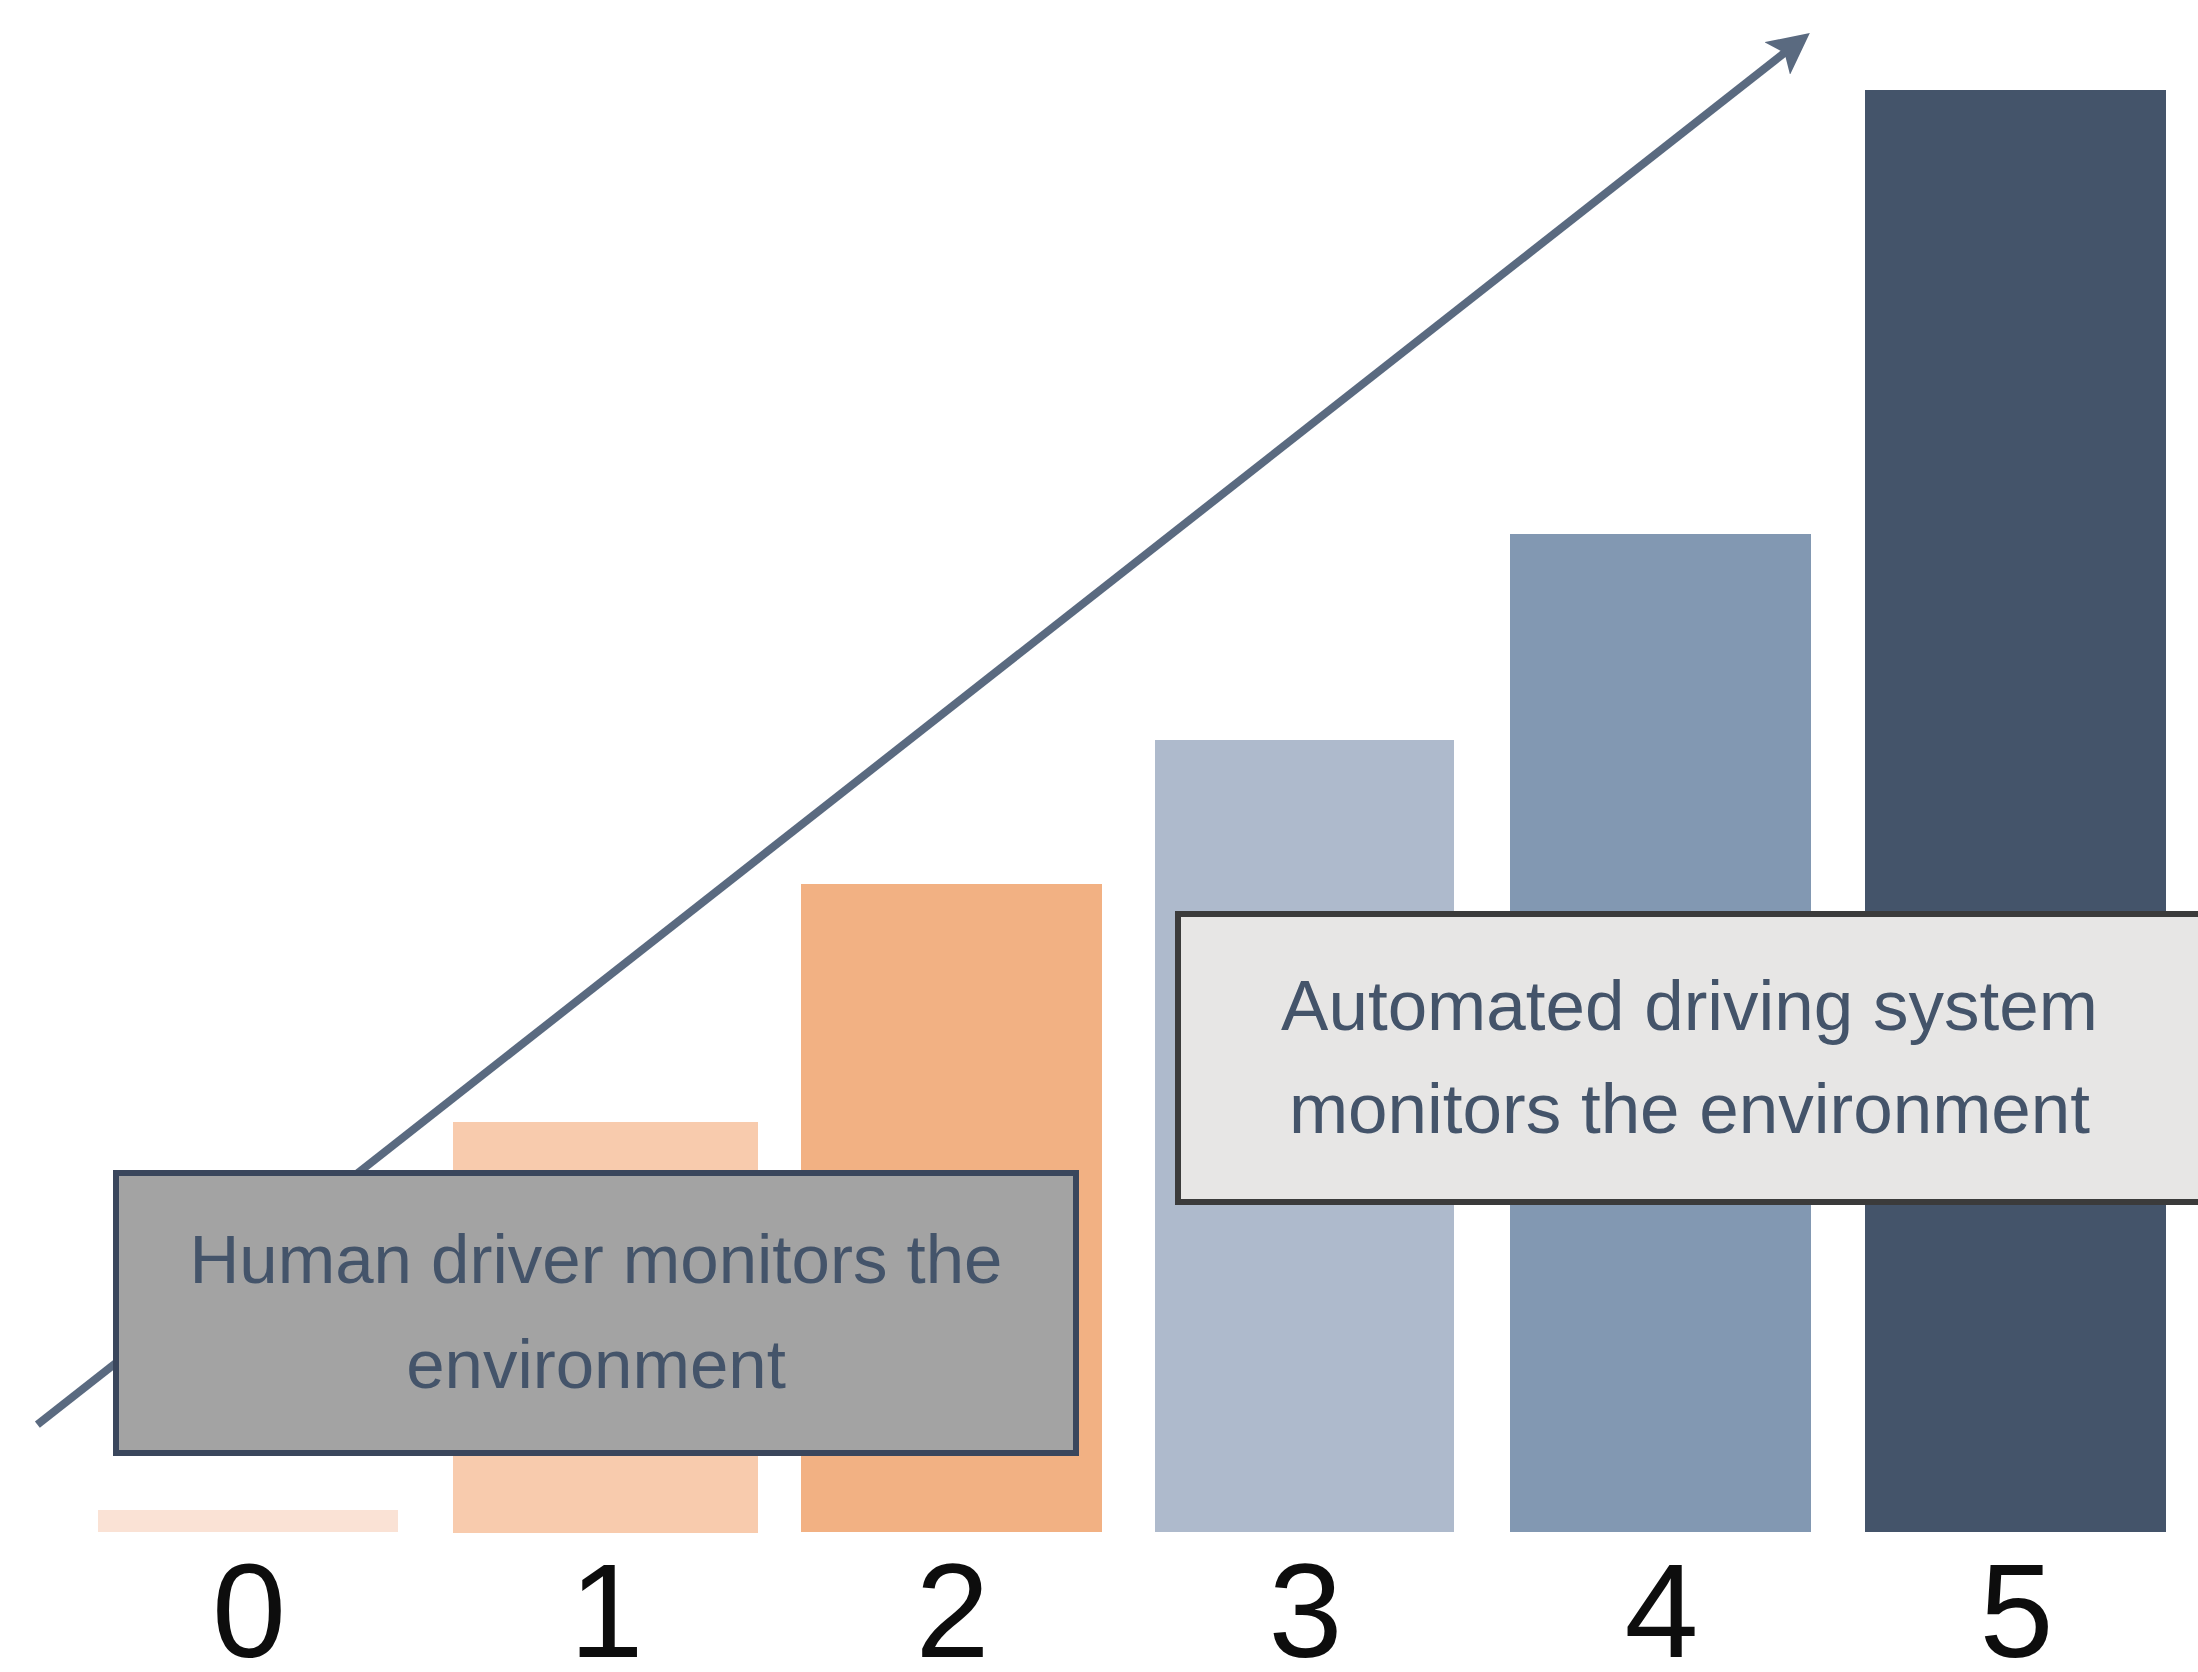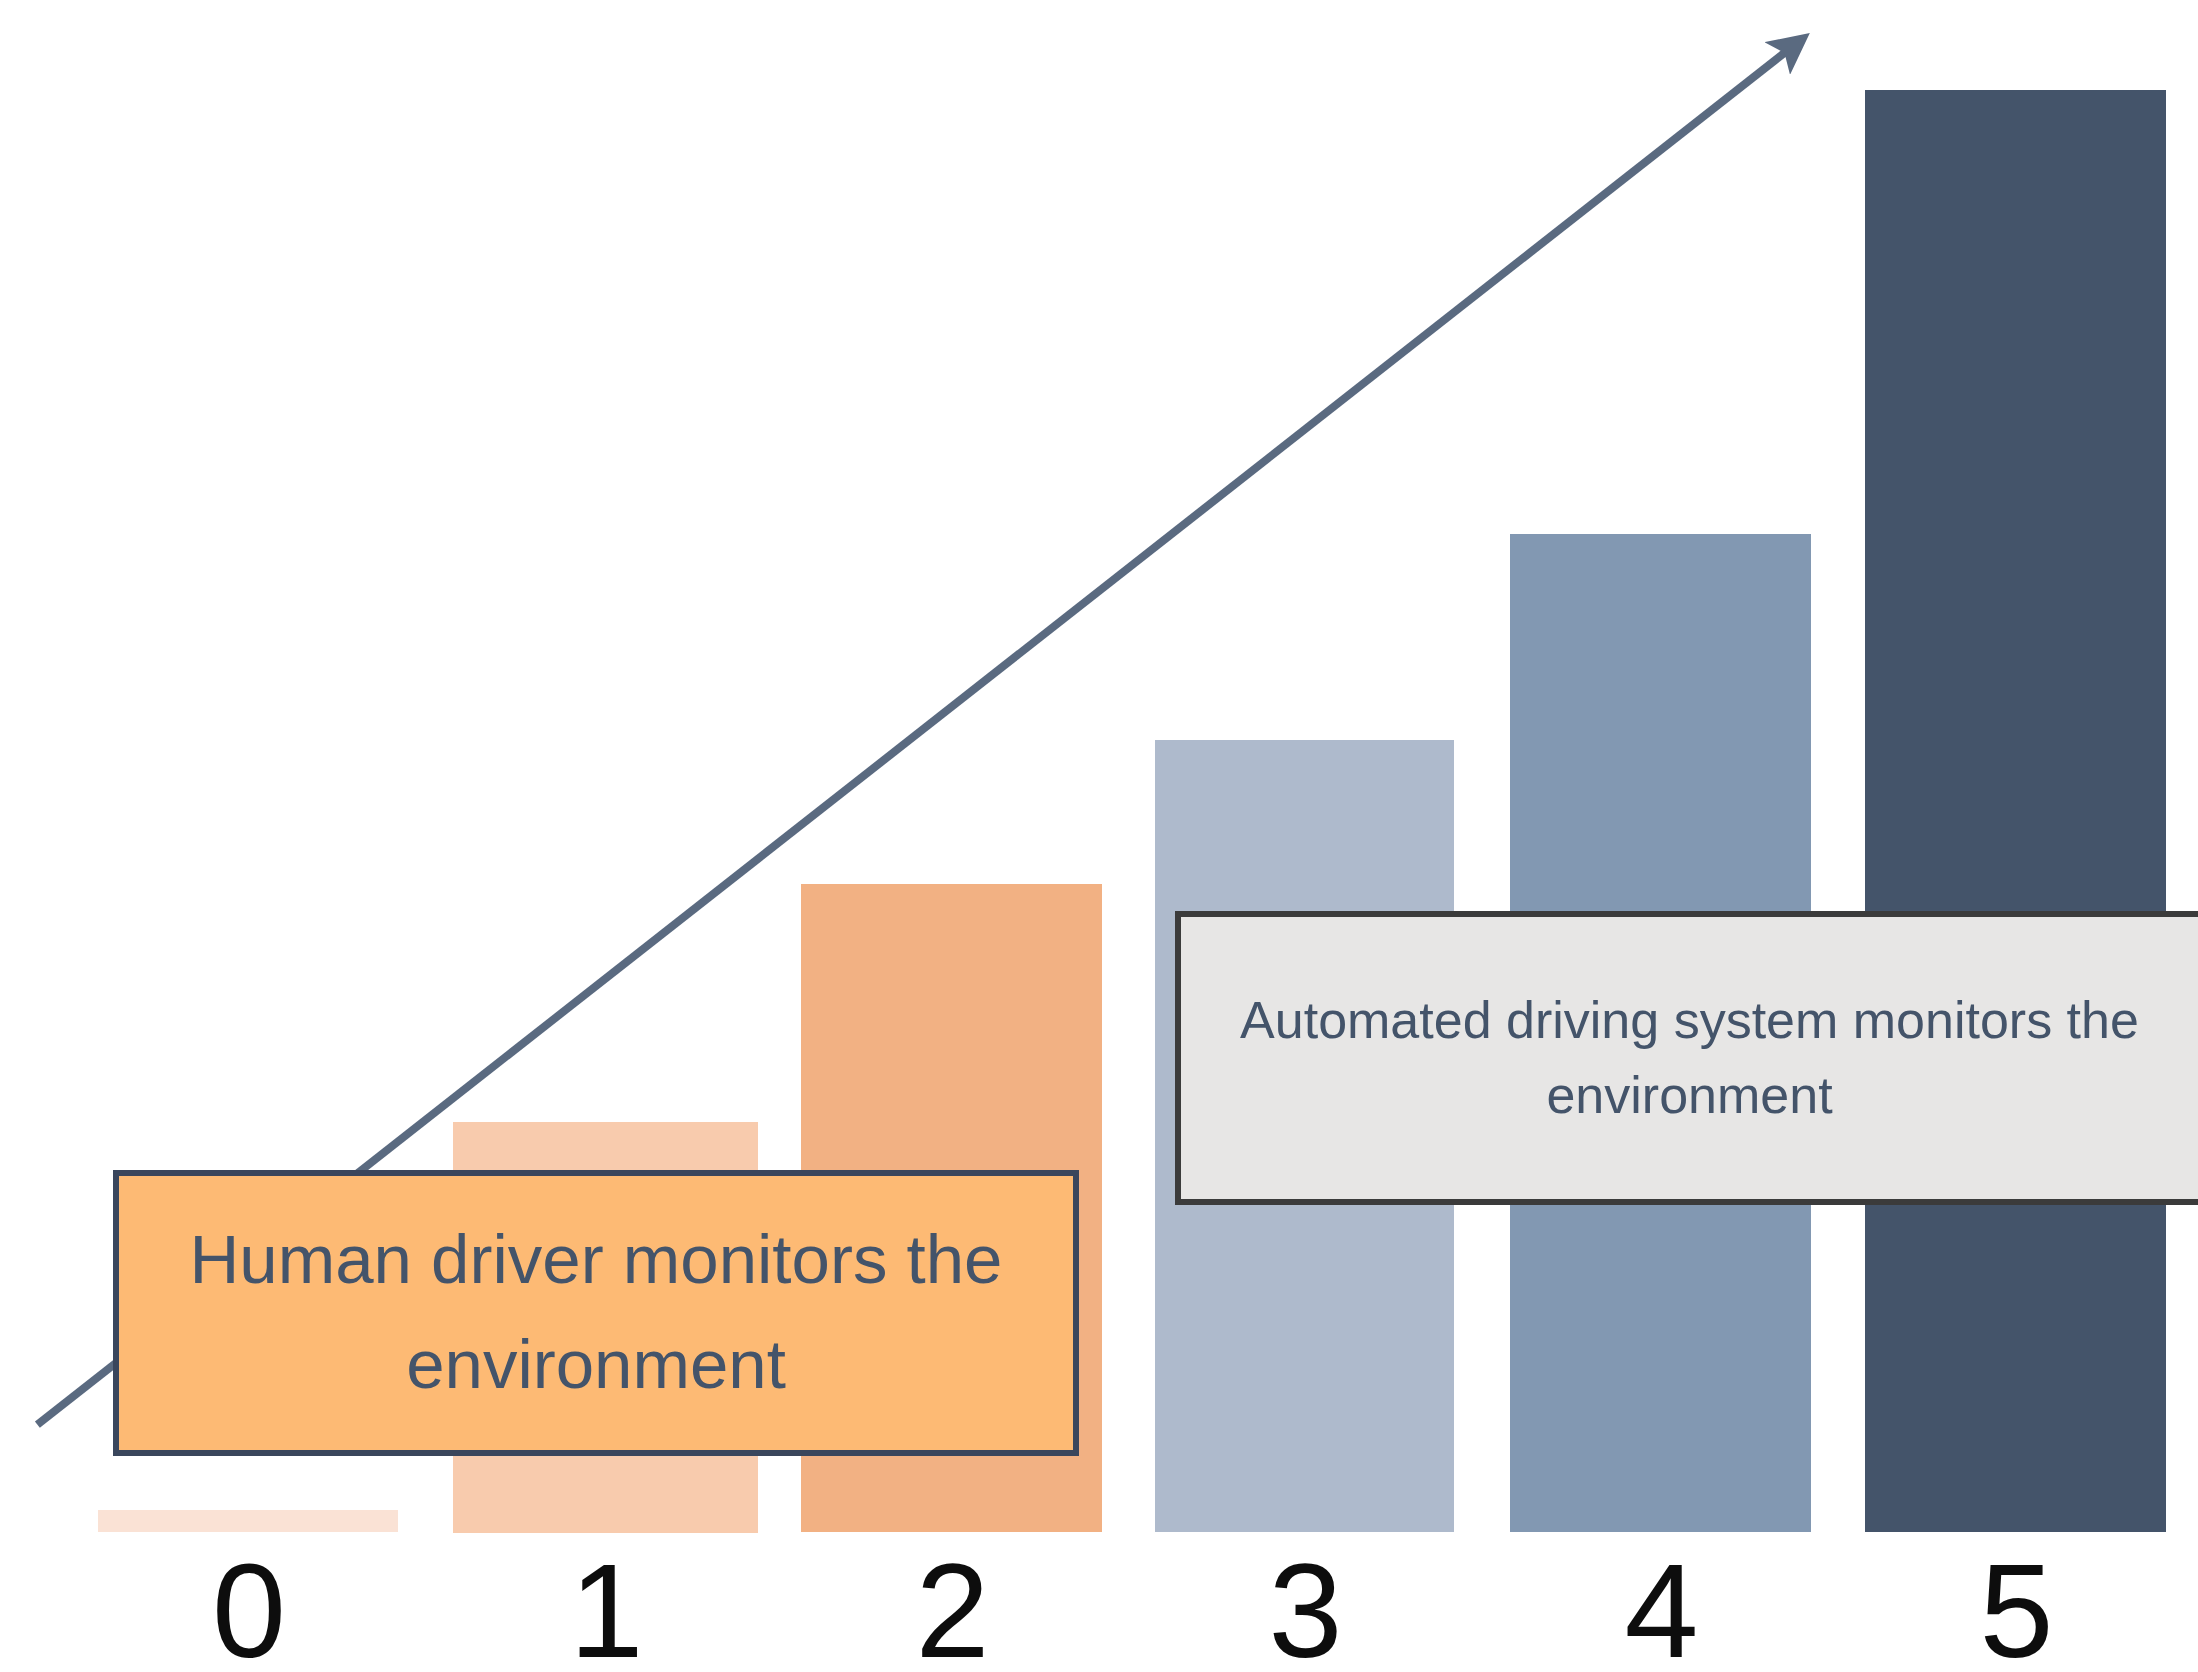--- a/index.html
+++ b/index.html
@@ -74,21 +74,21 @@
   }
   #callout-human .callout-text { font-size: 69px; }
 
   #callout-automated {
     left: 1175px;
     top: 911px;
     width: 1029px;
     height: 294px;
     border-color: #3b3b3b;
   }
-  #callout-automated .callout-text { font-size: 52px; line-height: 1.45; }
+  #callout-automated .callout-text { font-size: 71px; line-height: 1.45; }
 </style>
 </head>
 <body>
 
 <div id="stage" style="background: rgb(255, 255, 255);">
 
   <div class="bar" id="bar-0" style="left: 98px; top: 1510px; width: 300px; height: 22px; background: rgb(250, 226, 213);"></div>
   <div class="bar" id="bar-1" style="left: 453px; top: 1122px; width: 305px; height: 411px; background: rgb(248, 203, 173);"></div>
   <div class="bar" id="bar-2" style="left: 801px; top: 884px; width: 301px; height: 648px; background: rgb(242, 177, 131);"></div>
   <div class="bar" id="bar-3" style="left: 1155px; top: 740px; width: 299px; height: 792px; background: rgb(174, 186, 204);"></div>
@@ -97,21 +97,21 @@
 
   <svg id="growth-arrow" viewBox="0 0 2479 1886">
     <defs>
       <marker id="arrowhead" markerWidth="5.2" markerHeight="5.2" refX="3.6" refY="2.6" orient="auto" markerUnits="strokeWidth">
         <path d="M 0 0 L 5.2 2.6 L 0 5.2 L 1.15 2.6 z" fill="#5a6a80"></path>
       </marker>
     </defs>
     <line x1="42" y1="1607" x2="2030" y2="46" stroke="#5a6a80" stroke-width="9" marker-end="url(#arrowhead)"></line>
   </svg>
 
-  <div class="callout" id="callout-human" style="background: #fdba74; border-color: rgb(58, 70, 92);">
+  <div class="callout" id="callout-human" style="background: #a3a3a3; border-color: rgb(58, 70, 92);">
     <div class="callout-text" style="color: rgb(68, 84, 106);">Human driver monitors the environment</div>
   </div>
 
   <div class="callout" id="callout-automated" style="background: rgb(231, 230, 229); border-color: rgb(59, 59, 59);">
     <div class="callout-text" style="color: rgb(68, 84, 106);">Automated driving system monitors the environment</div>
   </div>
 
   <div class="axis-label" style="left: 98px; top: 1545px; width: 300px; color: rgb(13, 13, 13);">0</div>
   <div class="axis-label" style="left: 453px; top: 1545px; width: 305px; color: rgb(13, 13, 13);">1</div>
   <div class="axis-label" style="left: 801px; top: 1545px; width: 301px; color: rgb(13, 13, 13);">2</div>

